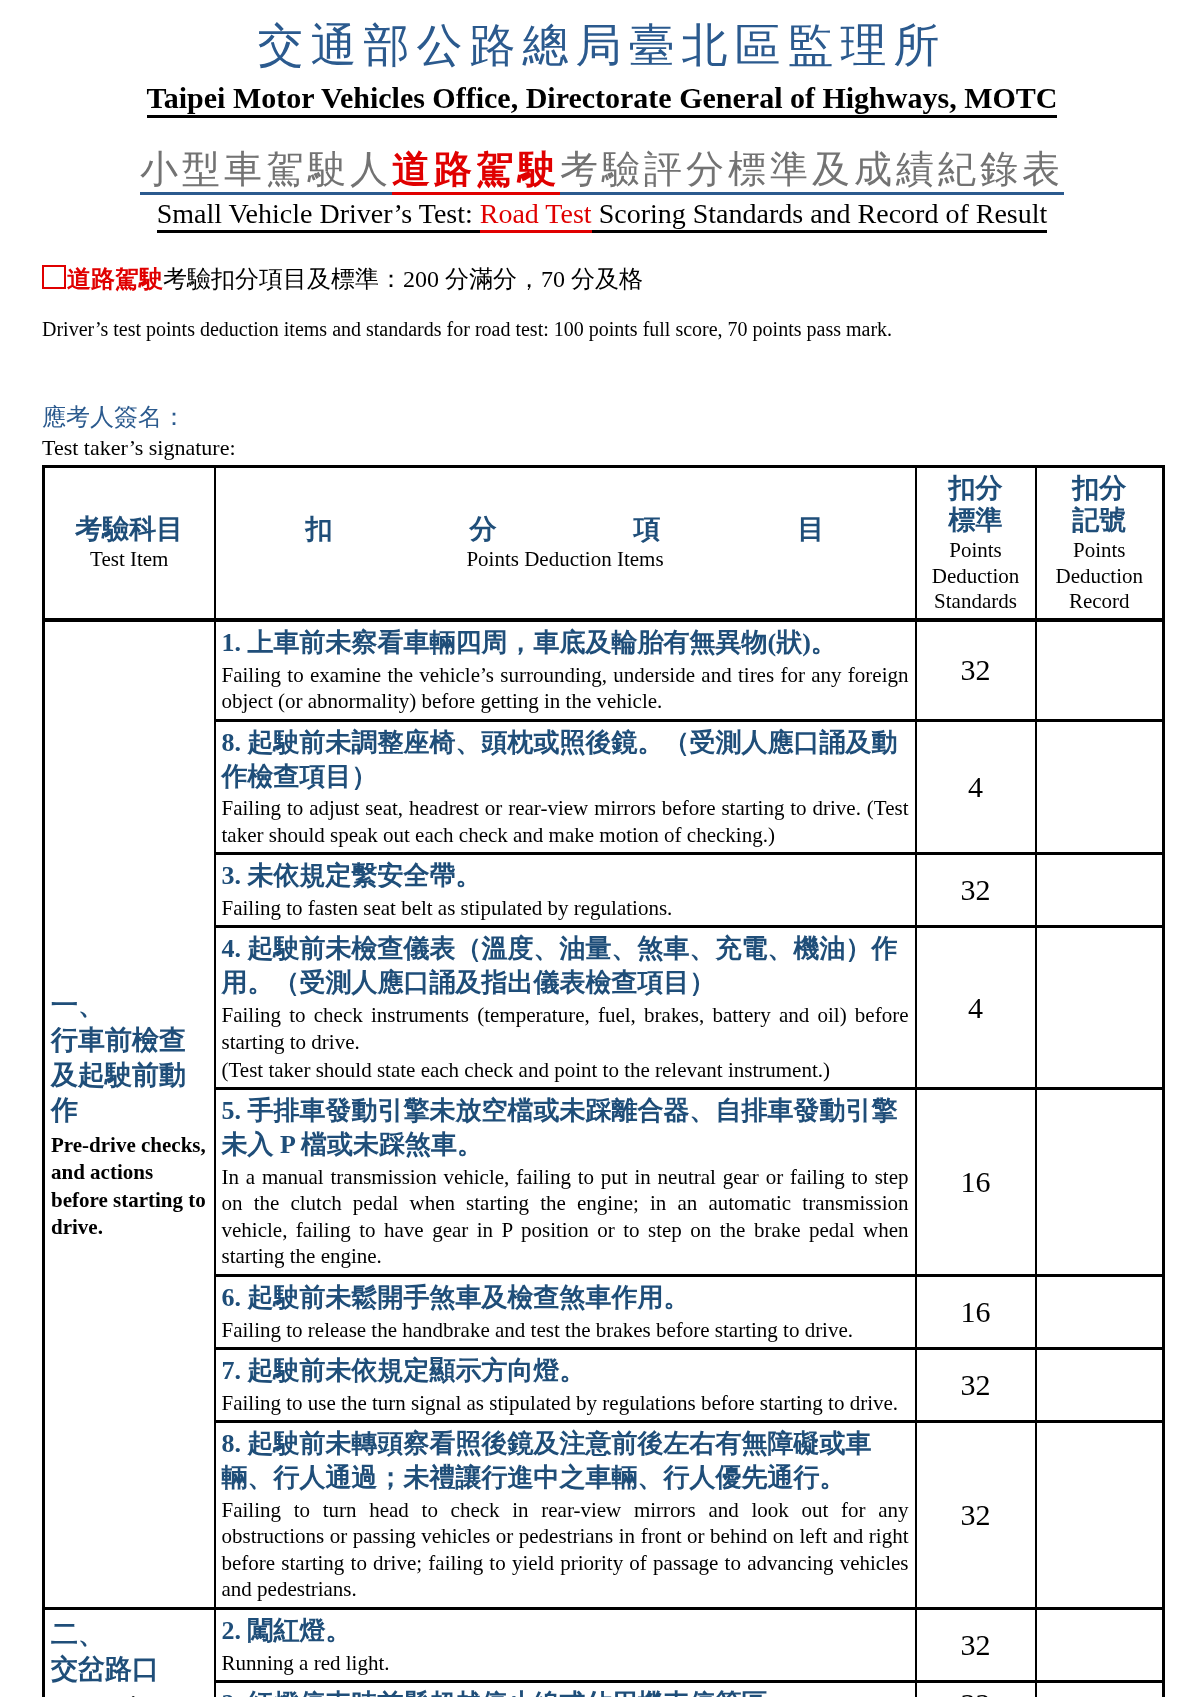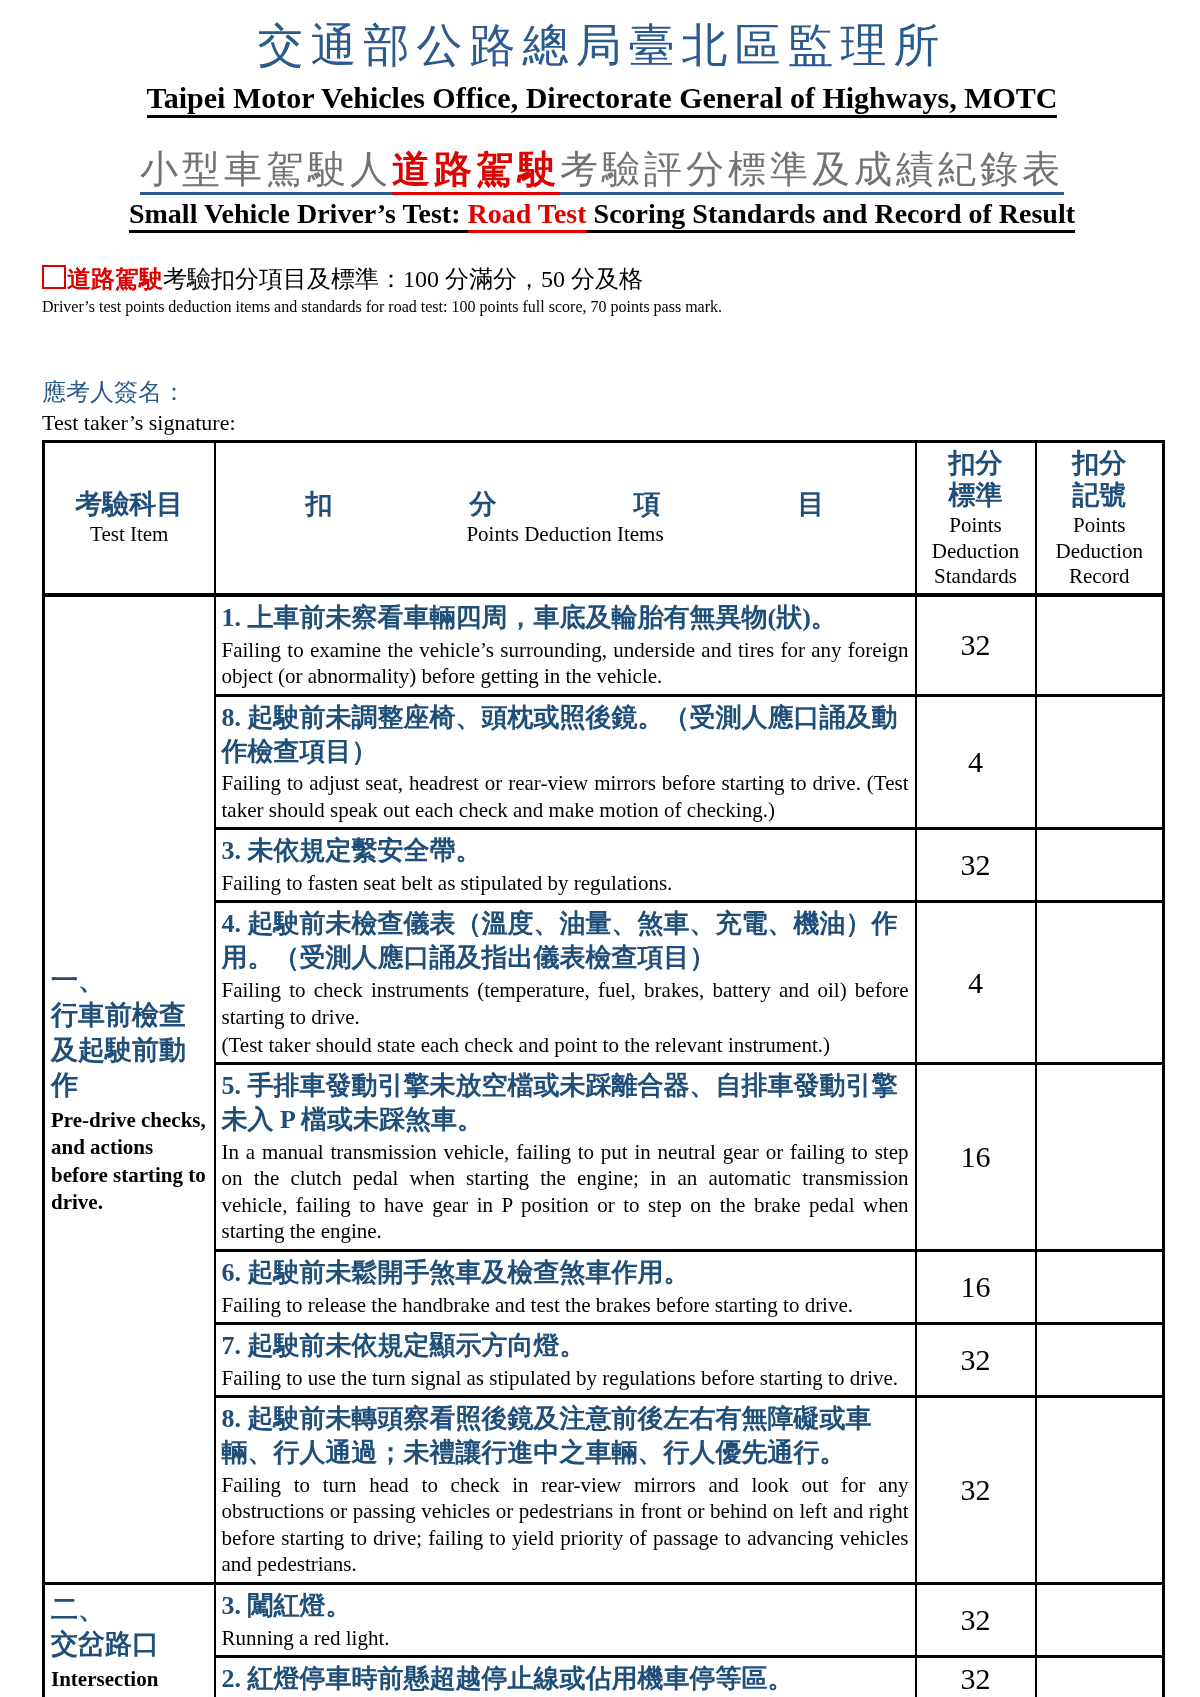--- a/index.html
+++ b/index.html
@@ -9,29 +9,29 @@
     padding:20px 38px 13px 42px;
     font-family:"Liberation Serif","DejaVu Serif",serif; color:#000;
   }
   
   .org-title-zh { text-align:center; font-size:46px; letter-spacing:7px; color:#2b5a8e; line-height:1.15; }
   .org-title-en { text-align:center; font-size:30px; font-weight:bold; margin-top:8px; }
   .org-title-en .u-black { border-bottom:3px solid #000; padding-bottom:1px; }
   .doc-title-zh { text-align:center; font-size:38px; letter-spacing:4px; margin-top:32px; line-height:1.2; }
   .doc-title-zh .u-blue { color:#737373; border-bottom:3px solid #2b5a8e; padding-bottom:2px; }
   .doc-title-zh .u-red  { color:#e00000; border-bottom:3px solid #e00000; padding-bottom:2px; font-weight:bold; }
-  .doc-title-en { text-align:center; font-size:28px; font-weight:bold; margin-top:6px; }
+  .doc-title-en { text-align:center; font-size:28px; font-weight:normal; margin-top:6px; }
   .doc-title-en .u-black { border-bottom:3px solid #000; padding-bottom:1px; }
   .doc-title-en .u-red   { color:#e00000; border-bottom:3px solid #e00000; padding-bottom:1px; }
   
   .intro { margin-top:34px; }
   .intro-zh { font-size:24px; line-height:1.3; }
   .checkbox-glyph { display:inline-block; width:20px; height:20px; border:2px solid #e00000; vertical-align:-2px; margin-right:1px; }
   .intro-red { color:#e00000; font-weight:bold; }
-  .intro-en { font-size:16px; margin-top:2px; }
+  .intro-en { font-size:20px; margin-top:22px; }
   
   .signature { margin-top:60px; }
   .sig-zh { color:#2b5a8e; font-size:24px; }
   .sig-en { font-size:22px; margin-top:2px; }
   
   table.score-table { border-collapse:collapse; table-layout:fixed; width:1120px; margin-top:4px; border:3px solid #000; }
   .score-table th, .score-table td {
     border:2px solid #000; border-top-width:3px; border-bottom-width:3px;
     padding:4px 6px; background:#fff;
   }
@@ -62,21 +62,21 @@
   <div class="doc-title-zh">
     <span class="u-blue">小型車駕駛人</span><span class="u-red">道路駕駛</span><span class="u-blue">考驗評分標準及成績紀錄表</span>
   </div>
 
   <div class="doc-title-en">
     <span class="u-black">Small Vehicle Driver’s Test: </span><span class="u-red">Road Test</span><span class="u-black"> Scoring Standards and Record of Result</span>
   </div>
 
   <div class="intro">
     <div class="intro-zh">
-      <span class="checkbox-glyph"></span><span class="intro-red">道路駕駛</span><span>考驗扣分項目及標準：100 分滿分，50 分及格</span>
+      <span class="checkbox-glyph"></span><span class="intro-red">道路駕駛</span><span>考驗扣分項目及標準：200 分滿分，70 分及格</span>
     </div>
     <div class="intro-en">Driver’s test points deduction items and standards for road test: 100 points full score, 70 points pass mark.</div>
   </div>
 
   <div class="signature">
     <div class="sig-zh">應考人簽名：</div>
     <div class="sig-en">Test taker’s signature:</div>
   </div>
 
   <table class="score-table">
@@ -179,21 +179,21 @@
           <td class="pts-cell">32</td>
           <td class="rec-cell"></td>
         </tr>
         <tr>
           <td class="item-cell" rowspan="2">
             <div class="item-zh">二、
 交岔路口</div>
             <div class="item-en">Intersection</div>
           </td>
           <td class="desc-cell">
-            <div class="desc-zh">3. 闖紅燈。</div>
+            <div class="desc-zh">2. 闖紅燈。</div>
             <div class="desc-en">Running a red light.</div>
           </td>
           <td class="pts-cell">32</td>
           <td class="rec-cell"></td>
         </tr>
         <tr>
           <td class="desc-cell">
             <div class="desc-zh">2. 紅燈停車時前懸超越停止線或佔用機車停等區。</div>
           </td>
           <td class="pts-cell">32</td>

